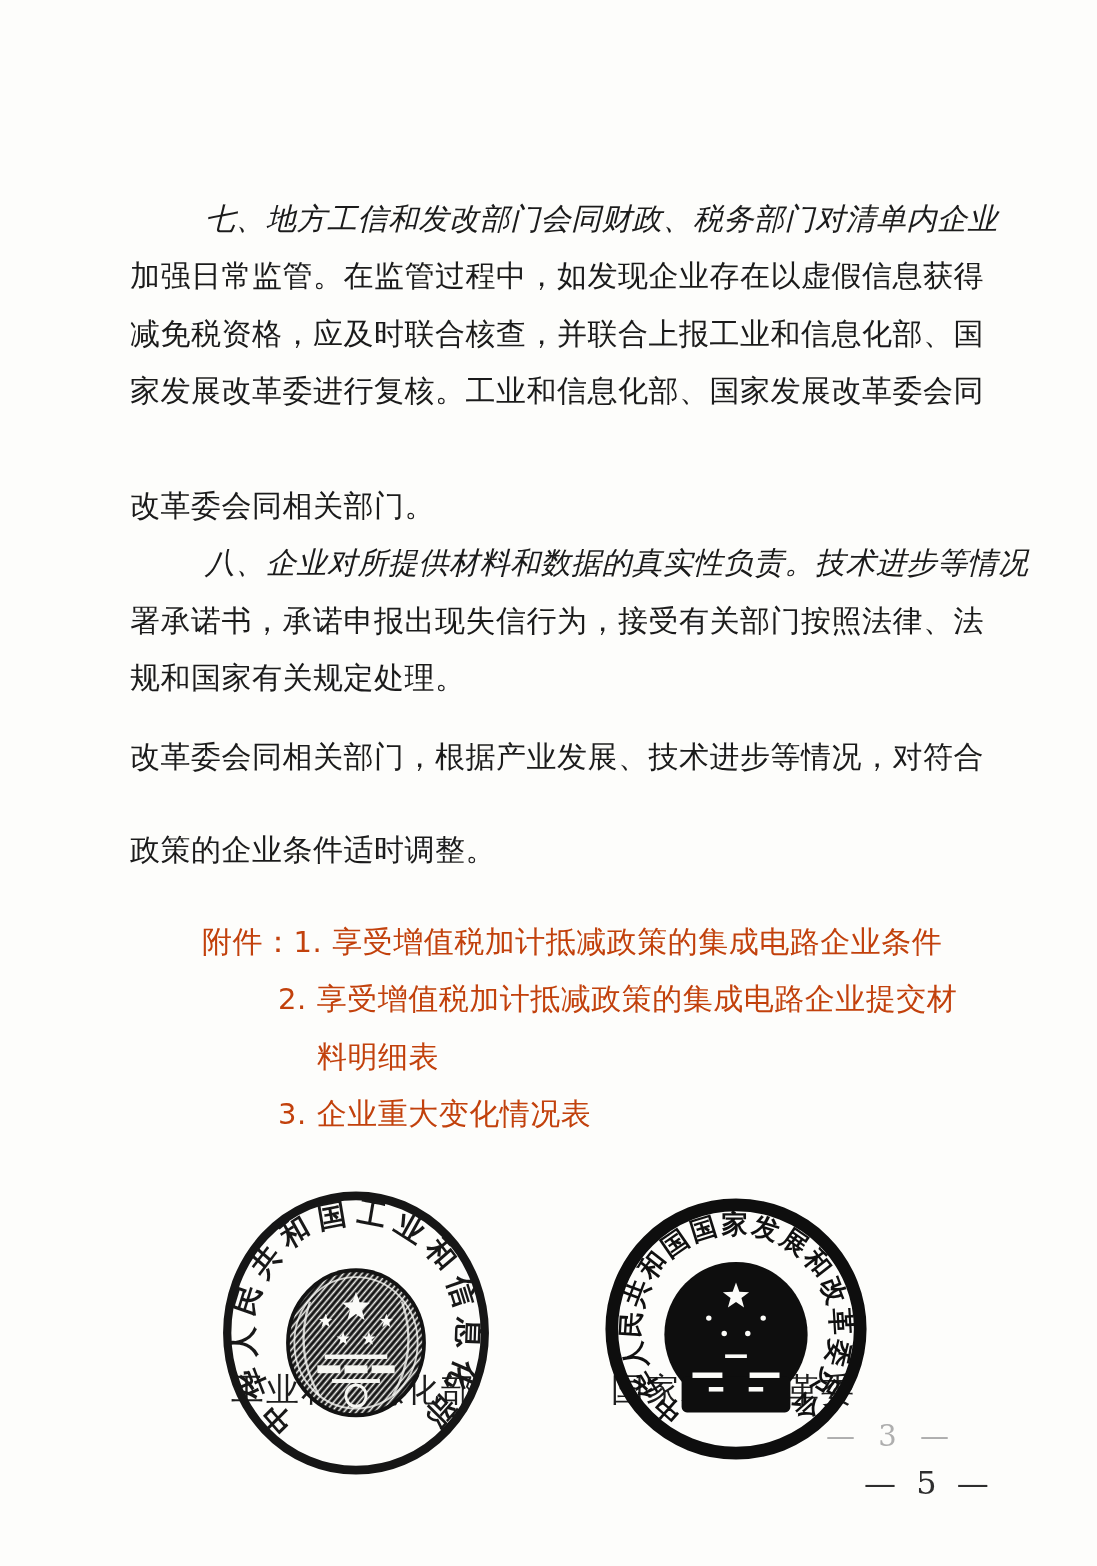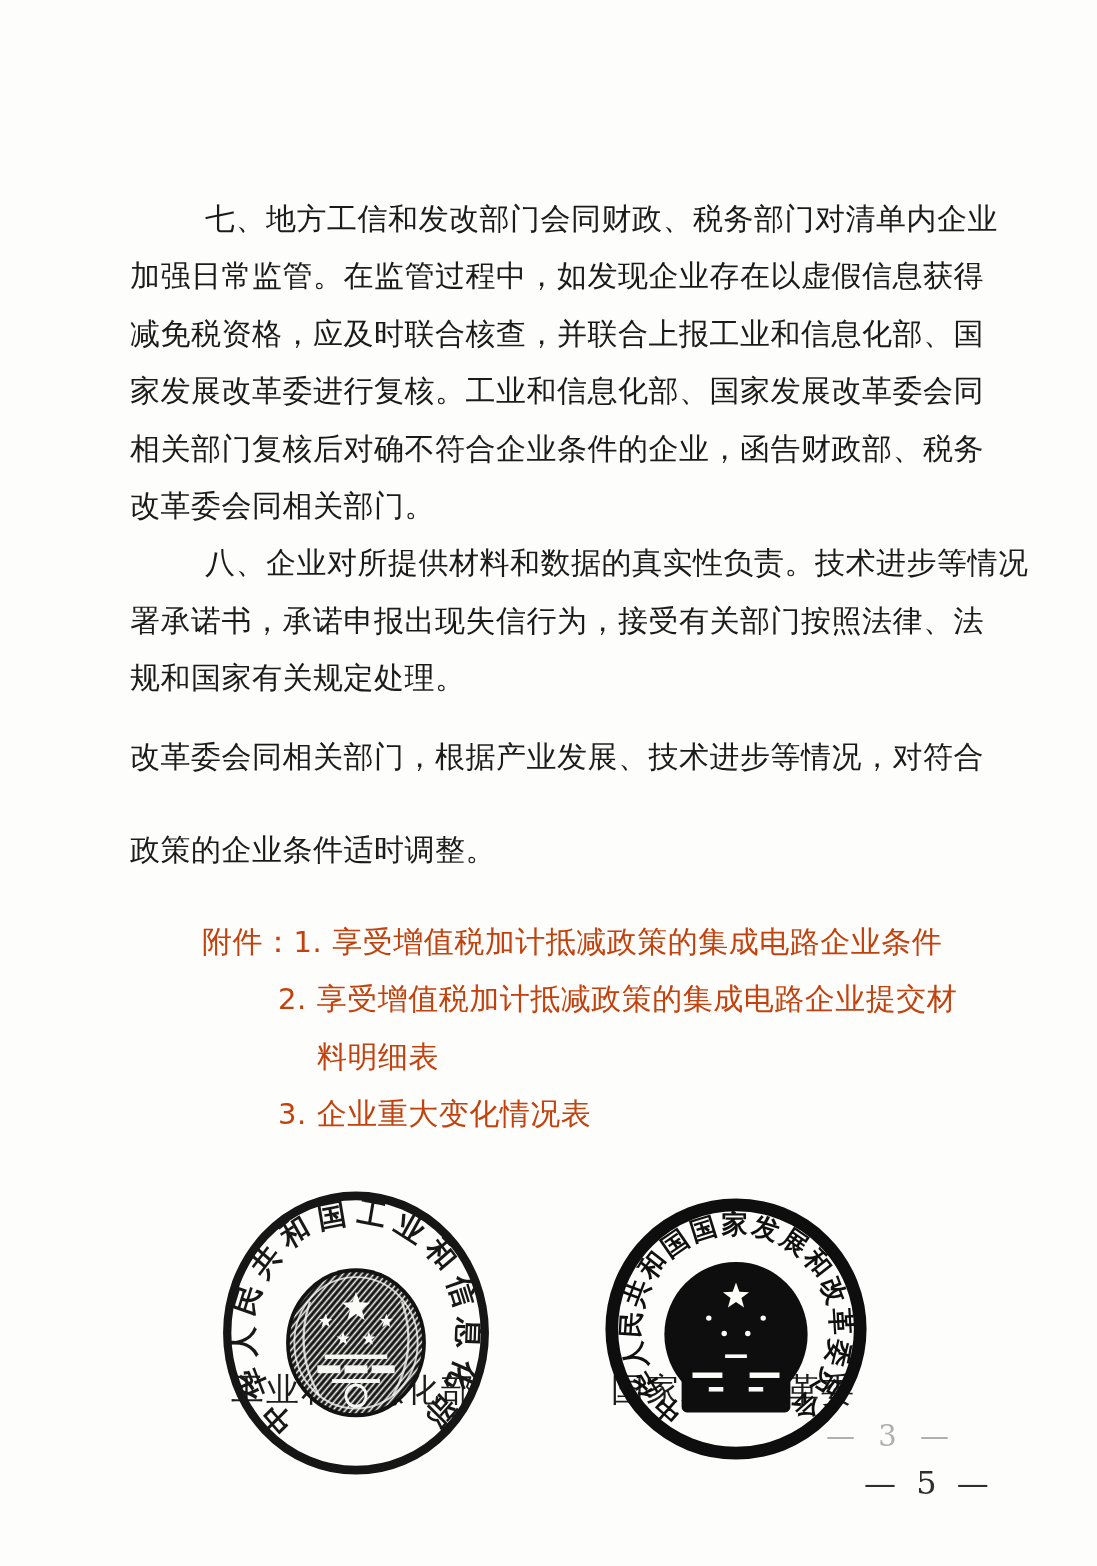--- a/index.html
+++ b/index.html
@@ -5,21 +5,21 @@
   html,body{margin:0;padding:0;background:#e8e8e8;}
   .page{
     position:relative;width:1097px;height:1566px;margin:0 auto;
     background:#fdfdfb;color:#1d1d1d;overflow:hidden;
     font-family:"DejaVu Sans",sans-serif;
   }
   .ln{
     position:absolute;left:130px;width:866px;height:57px;line-height:57px;
     font-size:30px;letter-spacing:0.5px;white-space:nowrap;color:#1b1b1b;
   }
-  .indent{padding-left:75px;}
+  .indent{padding-left:75px;font-style:italic;}
   .att-row{
     position:absolute;height:57px;line-height:57px;font-size:30px;
     letter-spacing:0.5px;white-space:nowrap;color:#c2410c;
   }
   .att-num{display:inline-block;margin-right:10px;font-size:29px;}
   .sig{
     position:absolute;top:1368px;z-index:1;font-size:33px;letter-spacing:2px;
     white-space:nowrap;color:#1d1d1d;
   }
   .seal{position:absolute;z-index:2;}
@@ -37,21 +37,20 @@
 </style>
 </head>
 <body>
 
 <div class="page">
 
   <div class="ln indent" style="top:190px">七、地方工信和发改部门会同财政、税务部门对清单内企业</div>
   <div class="ln" style="top:247px">加强日常监管。在监管过程中，如发现企业存在以虚假信息获得</div>
   <div class="ln" style="top:305px">减免税资格，应及时联合核查，并联合上报工业和信息化部、国</div>
   <div class="ln" style="top:362px">家发展改革委进行复核。工业和信息化部、国家发展改革委会同</div>
-  <div class="ln" style="top:420px">相关部门复核后对确不符合企业条件的企业，函告财政部、税务</div>
   <div class="ln" style="top:477px">改革委会同相关部门。</div>
   <div class="ln indent" style="top:534px">八、企业对所提供材料和数据的真实性负责。技术进步等情况</div>
   <div class="ln" style="top:592px">署承诺书，承诺申报出现失信行为，接受有关部门按照法律、法</div>
   <div class="ln" style="top:649px">规和国家有关规定处理。</div>
   <div class="ln" style="top:728px">改革委会同相关部门，根据产业发展、技术进步等情况，对符合</div>
   <div class="ln" style="top:821px">政策的企业条件适时调整。</div>
 
   <div class="att-row" style="left:202px;top:913px">
     <span>附件：</span><span class="att-num">1.</span><span>享受增值税加计抵减政策的集成电路企业条件</span>
   </div>

